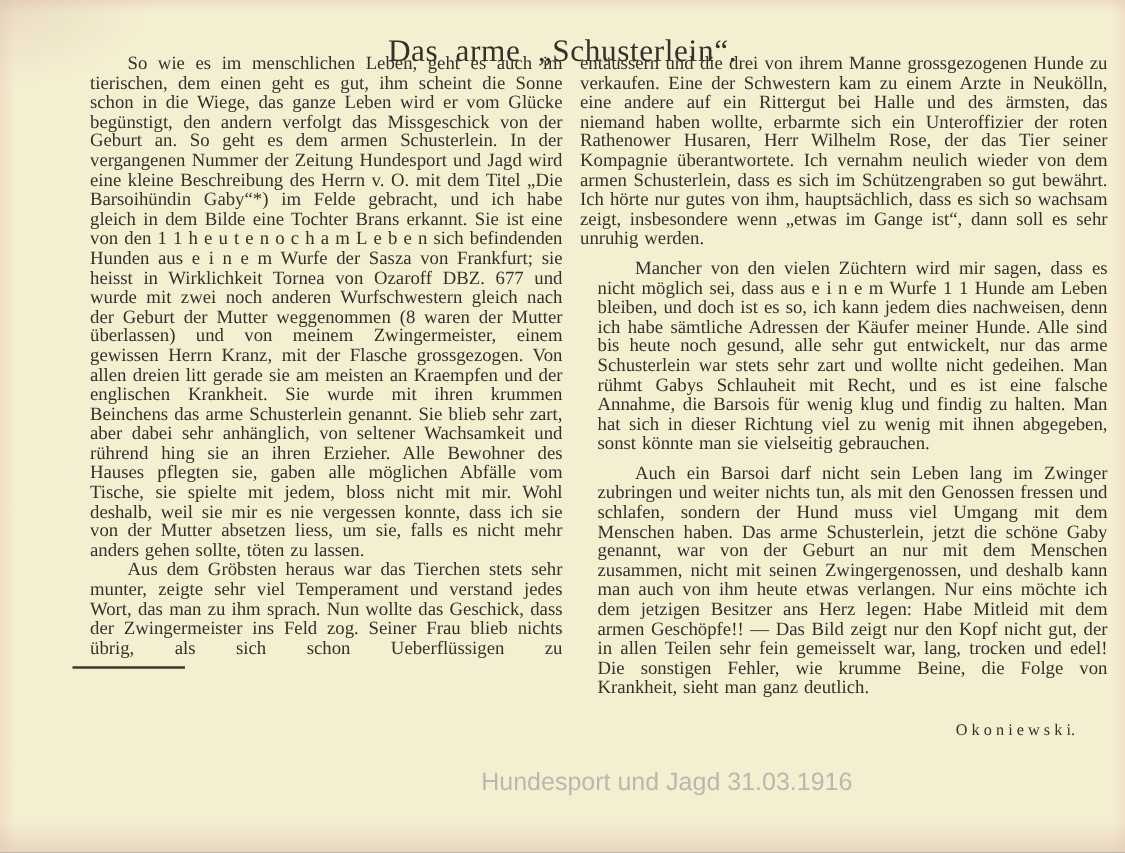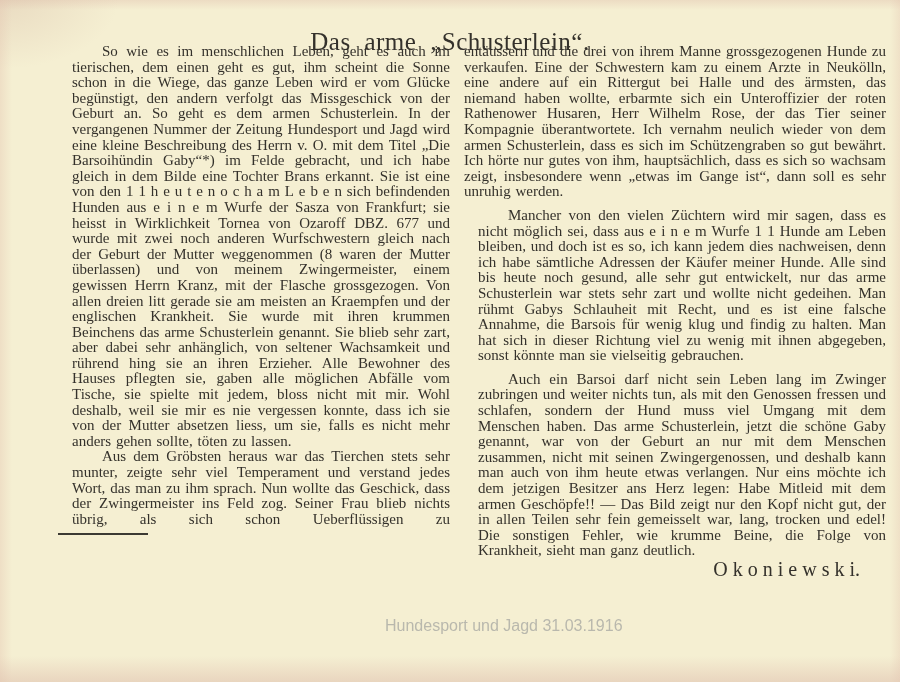--- a/index.html
+++ b/index.html
@@ -50,29 +50,29 @@
   }
   .indent{text-indent:30px;margin-left:14px;}
   .justify-last{text-align-last:justify;}
   .mt{margin-top:8px;}
   .footnote-rule{
     width:90px;height:0;
     border-top:2px solid #3c3a33;
     margin:6px 0 3px 0;
   }
   .signature{
-    margin-top:3px;
-    font-size:20px;line-height:15.6px;
+    margin-top:17px;
+    font-size:13px;line-height:15.6px;
     text-align:right;
     padding-right:26px;
   }
   .watermark{
     position:absolute;left:385px;top:615px;
     font-family:"Liberation Sans","DejaVu Sans",sans-serif;
-    font-size:16px;line-height:22px;
+    font-size:20px;line-height:22px;
     color:var(--caption-gray);
   }
 </style>
 </head>
 <body>
 
 <div class="page">
 
   <div class="edge edge-top"></div>
   <div class="edge corner-tl"></div>

